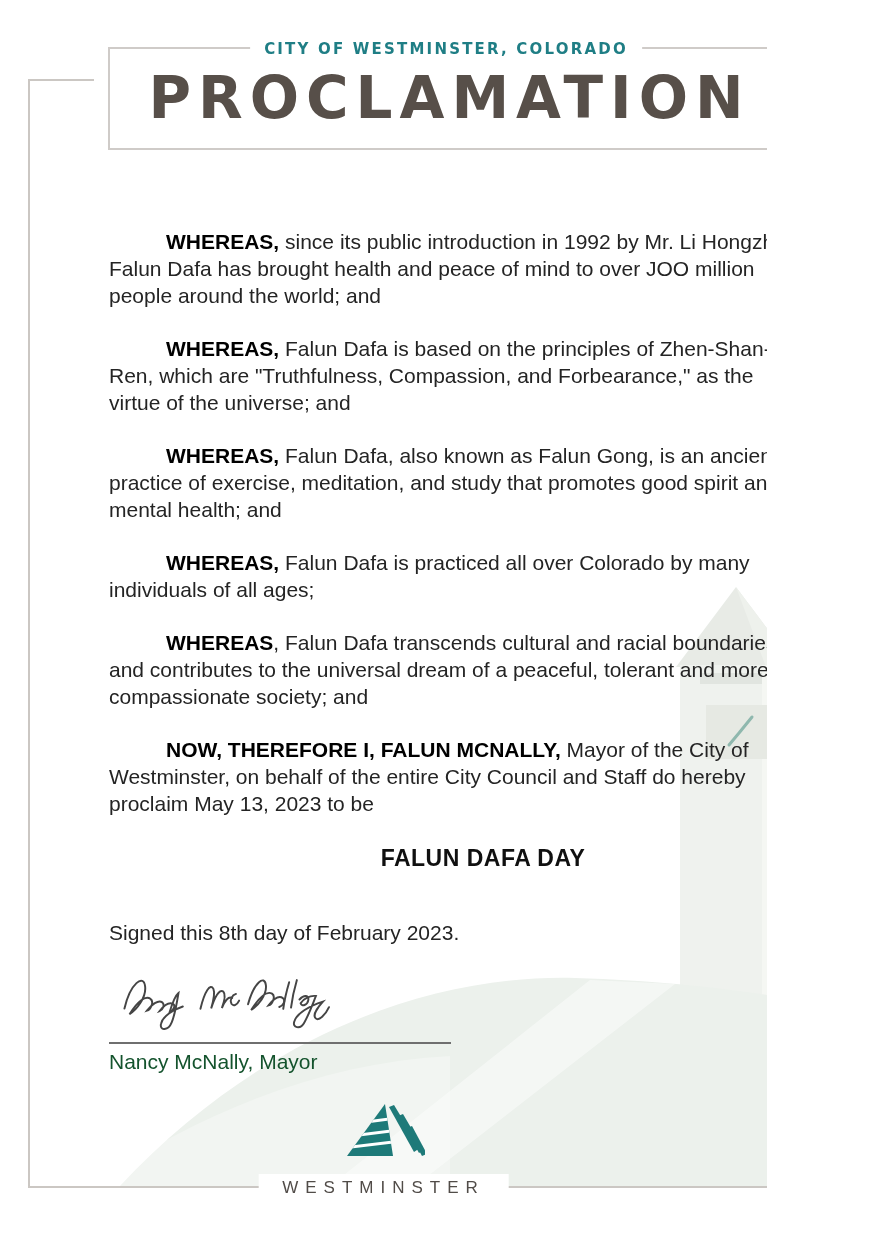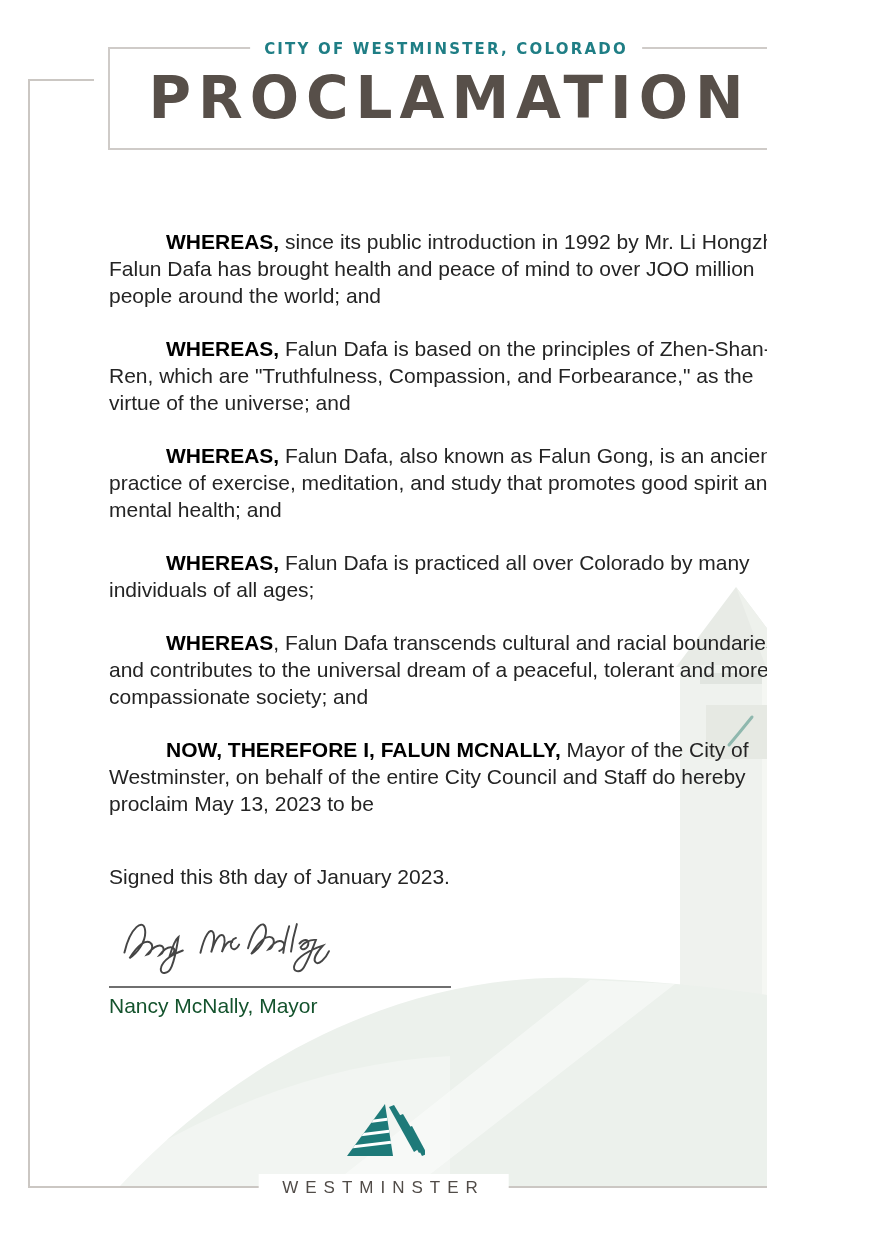--- a/index.html
+++ b/index.html
@@ -77,22 +77,23 @@
     <p class="clause"><b class="lead">WHEREAS,</b><span> Falun Dafa is based on the principles of Zhen-Shan-Ren, which are "Truthfulness, Compassion, and Forbearance," as the virtue of the universe; and</span></p>
 
     <p class="clause"><b class="lead">WHEREAS,</b><span> Falun Dafa, also known as Falun Gong, is an ancient practice of exercise, meditation, and study that promotes good spirit and mental health; and</span></p>
 
     <p class="clause"><b class="lead">WHEREAS,</b><span> Falun Dafa is practiced all over Colorado by many individuals of all ages;</span></p>
 
     <p class="clause"><b class="lead">WHEREAS</b><span>, Falun Dafa transcends cultural and racial boundaries and contributes to the universal dream of a peaceful, tolerant and more compassionate society; and</span></p>
 
     <p class="clause"><b class="lead">NOW, THEREFORE I, FALUN MCNALLY,</b><span> Mayor of the City of Westminster, on behalf of the entire City Council and Staff do hereby proclaim May 13, 2023 to be</span></p>
 
+    <h2 class="day-heading">FALUN DAFA DAY</h2>
 
-    <p class="signed">Signed this 8th day of January 2023.</p>
+    <p class="signed">Signed this 8th day of February 2023.</p>
 
     <svg class="signature" viewBox="0 0 238 76" aria-hidden="true">
       <g fill="none" stroke="#454545" stroke-width="2" stroke-linecap="round" transform="rotate(-2 119 38)">
         <path d="M6,50 C13,24 27,15 28,28 C29,40 18,52 11,56 C20,43 28,37 33,41 C37,44 33,52 29,53 C34,47 41,42 45,45 C48,48 45,53 42,54 C47,48 52,45 56,47 C59,49 56,54 52,56 C55,47 58,39 62,36 C60,46 58,57 54,66 C50,75 41,74 43,67 C45,59 56,53 66,50"></path>
         <path d="M84,53 C89,35 95,27 98,33 C100,38 97,47 95,53 C99,42 104,33 108,36 C111,39 108,48 106,53 C109,46 113,41 117,43"></path>
         <path d="M121,39 C117,40 114,45 116,49 C118,52 122,50 124,46"></path>
         <path d="M133,50 C140,28 151,20 152,31 C153,41 143,52 136,56 C145,43 153,37 158,40 C162,43 158,51 154,52 C159,46 165,42 169,45 C172,48 169,53 165,54"></path>
         <path d="M176,29 C172,41 170,50 169,56"></path>
         <path d="M184,27 C180,39 178,49 177,55"></path>
         <path d="M186,47 C191,42 196,43 195,48 C194,53 188,55 187,51 C190,46 197,43 203,44 C199,53 195,63 190,71 C186,78 177,76 180,69 C183,61 196,54 210,50 C203,57 199,64 202,67 C205,70 212,64 216,56"></path>

